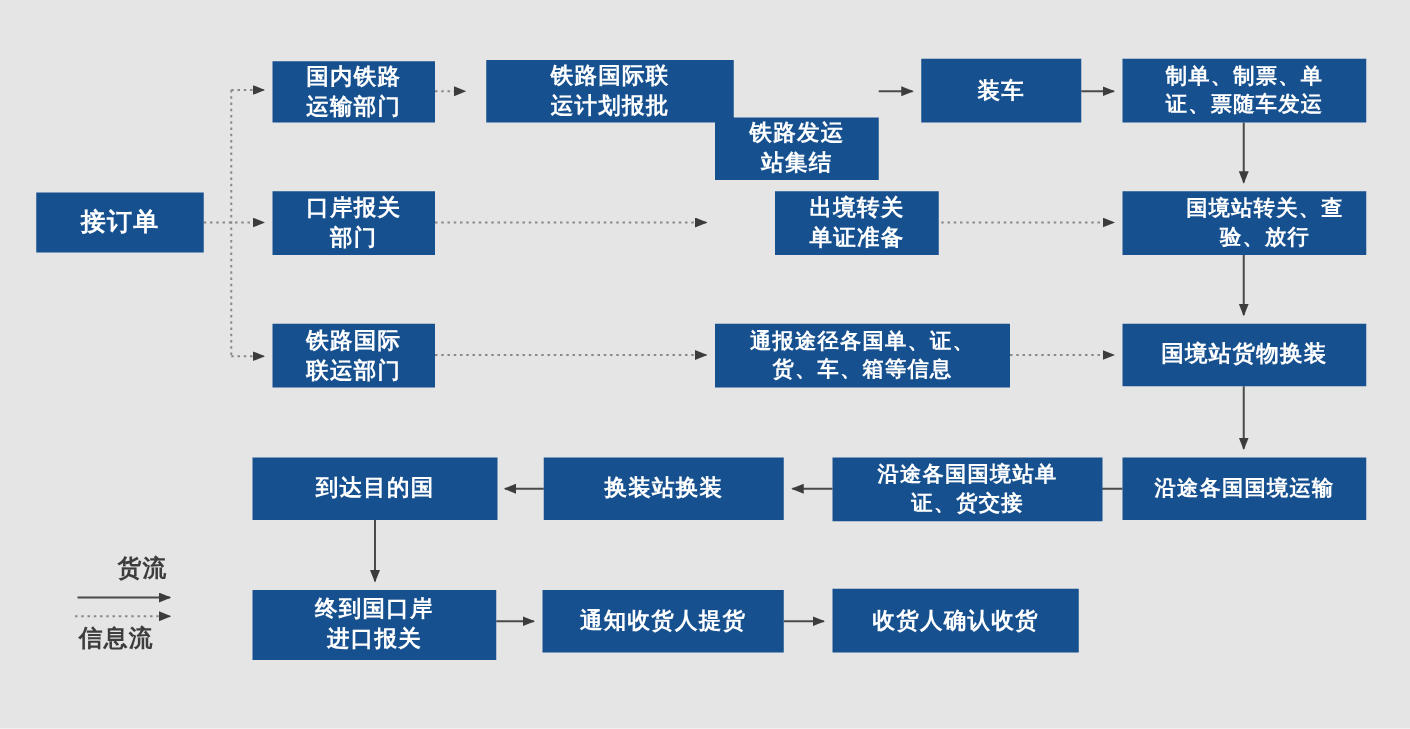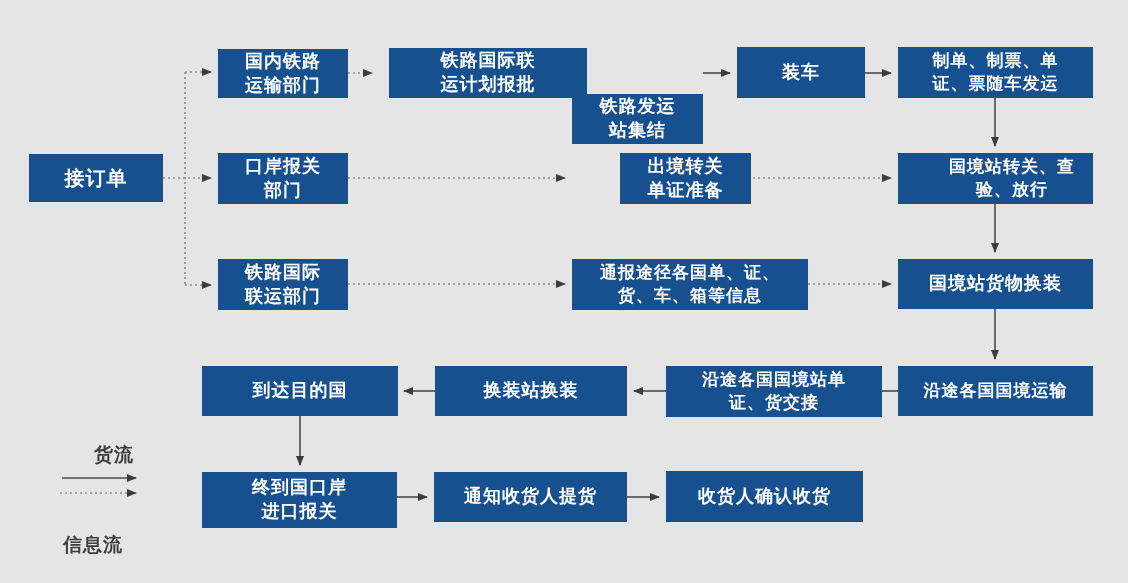--- a/index.html
+++ b/index.html
@@ -52,21 +52,21 @@
 
   
   .legend-label{
     position:absolute;
     color:#3d3d3d;
     font-weight:bold;
     font-size:19px;
     letter-spacing:1px;
   }
   #legend-goods{left:71px; top:442px; width:86px; text-align:center;}
-  #legend-info {left:63px; top:498px; width:100px; text-align:left;margin-top:34px;}
+  #legend-info {left:63px; top:498px; width:100px; text-align:left;}
 
   #edges{position:absolute; left:0; top:0; pointer-events:none;}
 </style>
 </head>
 <body>
 
 <div id="canvas">
 
   <svg id="edges" width="1128" height="583" viewBox="0 0 1128 583">
     <defs>

